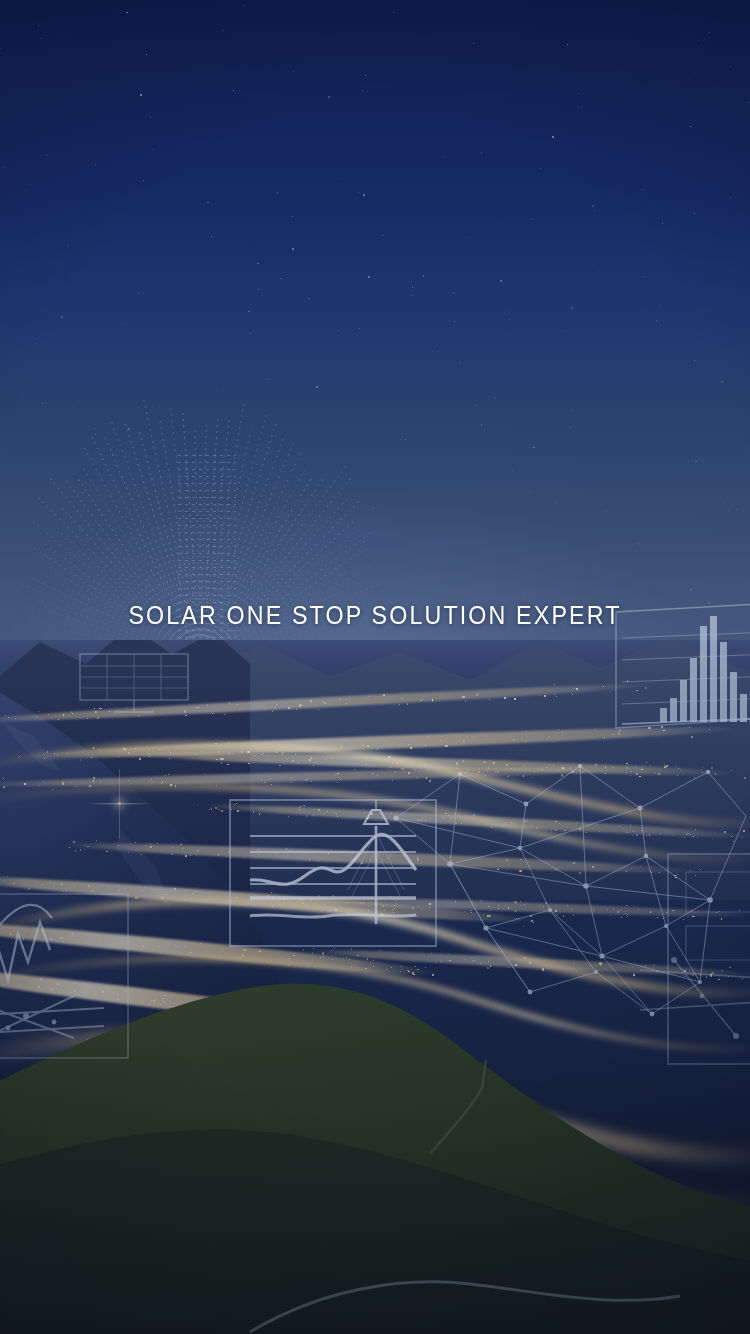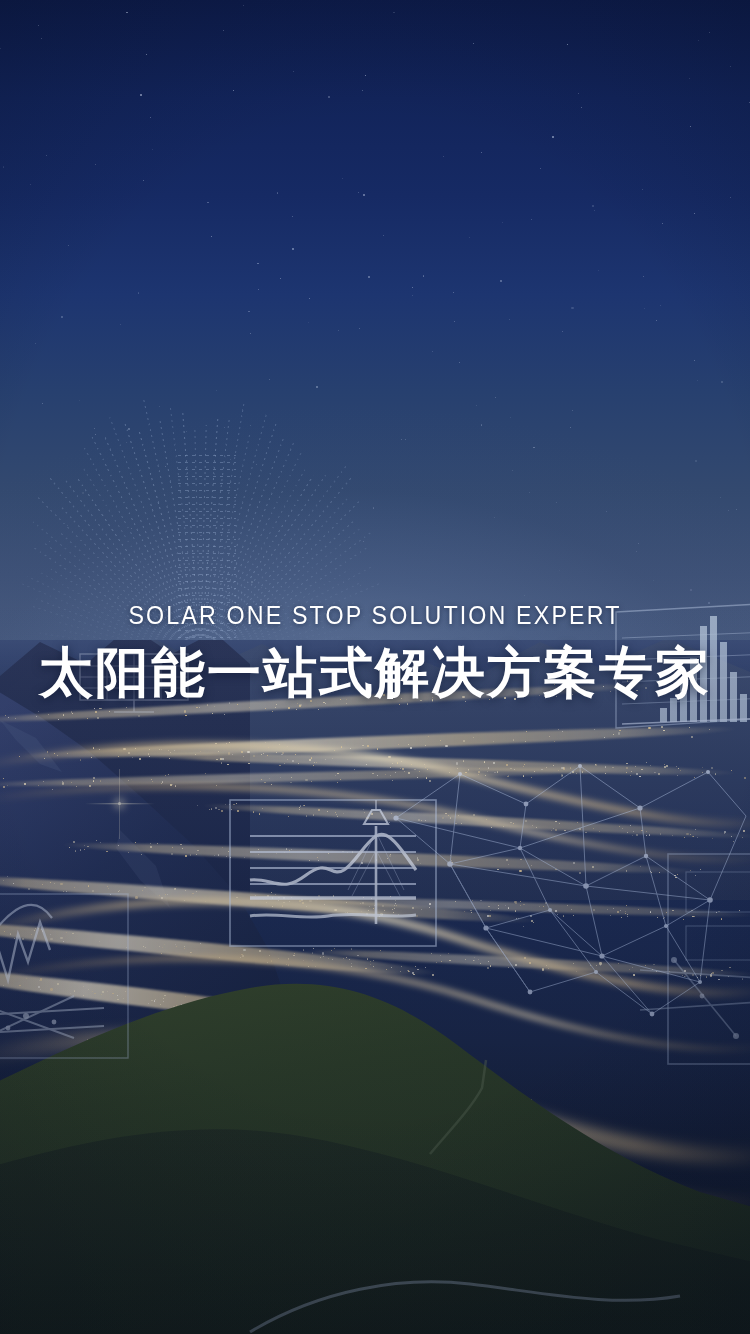--- a/index.html
+++ b/index.html
@@ -1502,16 +1502,15 @@
     </g>
     <line x1="60" y1="52" x2="60" y2="64" stroke="#e8f0ff" stroke-width="1.4"></line>
     <line x1="40" y1="64" x2="80" y2="64" stroke="#e8f0ff" stroke-width="1.4"></line>
   </svg>
 
   <div class="tint"></div>
   <div class="vignette"></div>
 
   <div class="textblock">
     <div class="subtitle">SOLAR ONE STOP SOLUTION EXPERT</div>
-    <div class="title">太阳能一站式解决方案专家</div>
   </div>
 
 </div>
 
 </body></html>

